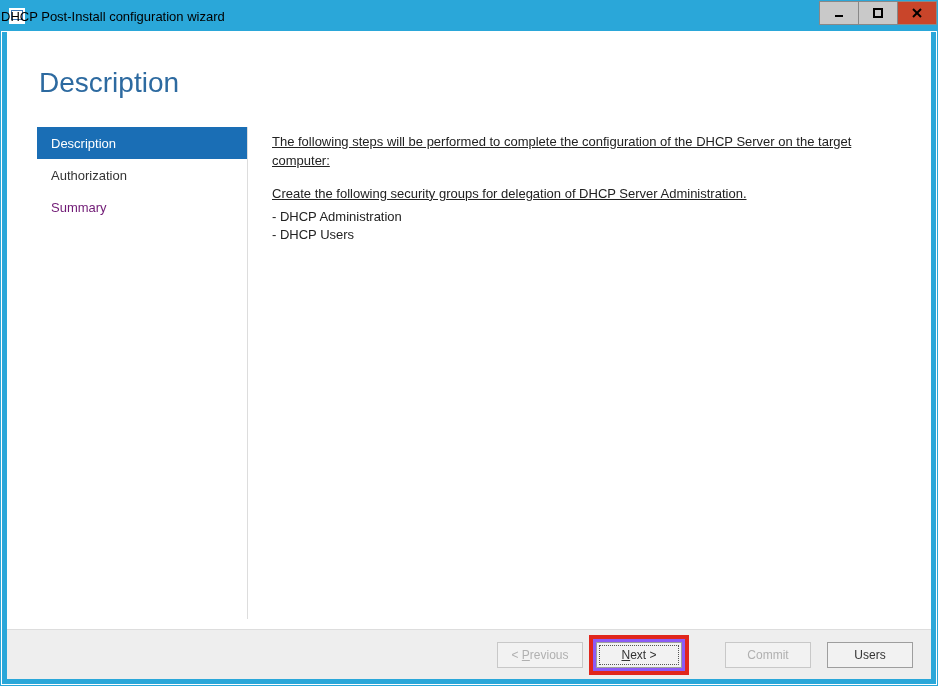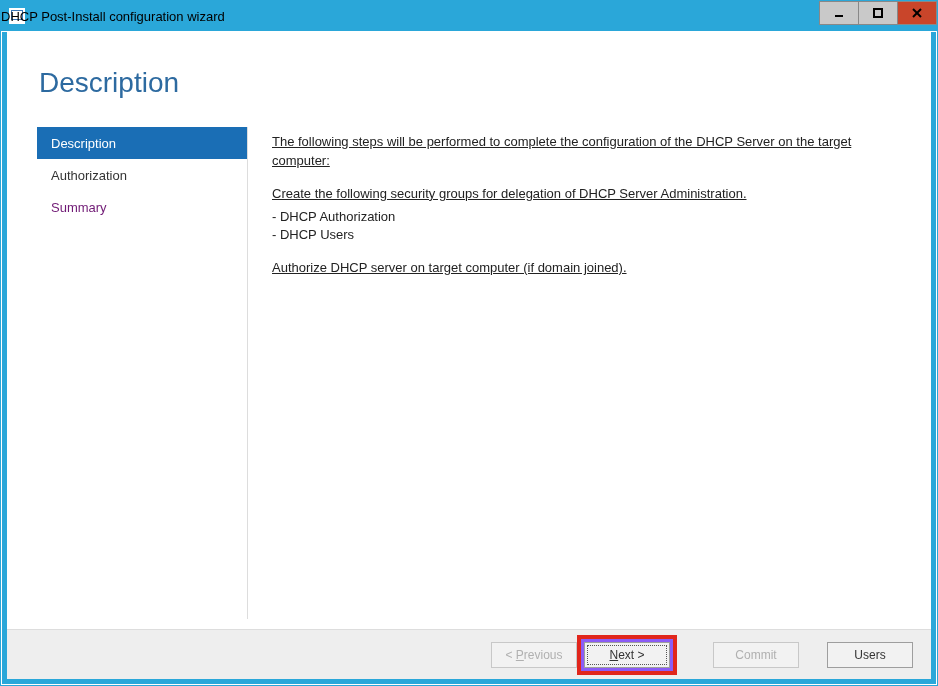--- a/index.html
+++ b/index.html
@@ -156,25 +156,26 @@
       outline-offset: -4px;
     }
     .highlight-box {
       border: 4px solid #e1261c;
       padding: 3px;
       display: flex;
       background: #8b5cf6;
     }
     .group-left {
       display: flex;
+      gap: 6px;
       align-items: center;
     }
     .group-right {
       display: flex;
-      gap: 28px;
+      gap: 16px;
       align-items: center;
       margin-left: 28px;
     }
   </style>
 </head>
 <body>
 
 <div class="window">
   <div class="titlebar">
     <span class="titlebar-icon"></span>
@@ -211,24 +212,23 @@
             <span>Authorization</span>
           </div>
           <div class="sidebar-item disabled">
             <span>Summary</span>
           </div>
         </div>
         <div class="content">
           <p>The following steps will be performed to complete the configuration of the DHCP Server on the target computer:</p>
           <p>Create the following security groups for delegation of DHCP Server Administration.</p>
           <ul>
-            <li>DHCP Authorization</li>
+            <li>DHCP Administration</li>
             <li>DHCP Users</li>
           </ul>
-          <p>Authorize DHCP server on target computer (if domain joined).</p>
         </div>
       </div>
     </div>
 
     <div class="footer">
       <div class="group-left">
         <div class="wiz-btn disabled">
           <span>&lt; <span style="text-decoration:underline">P</span>revious</span>
         </div>
         <div class="highlight-box">

